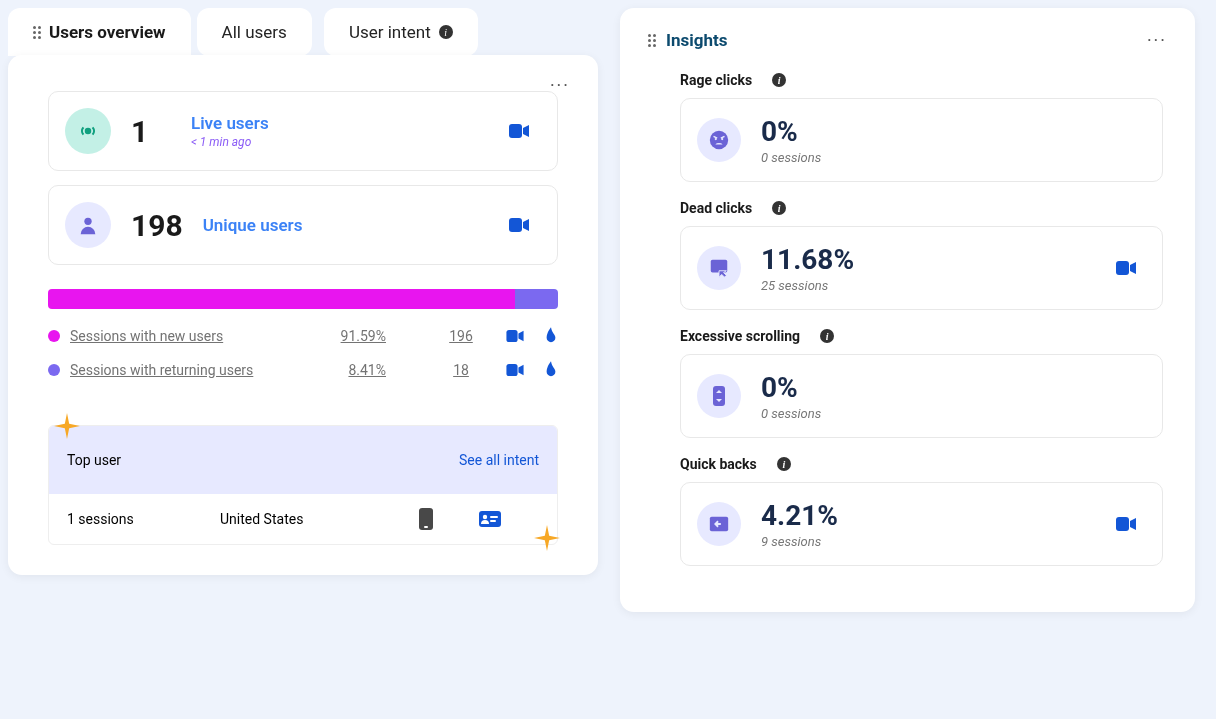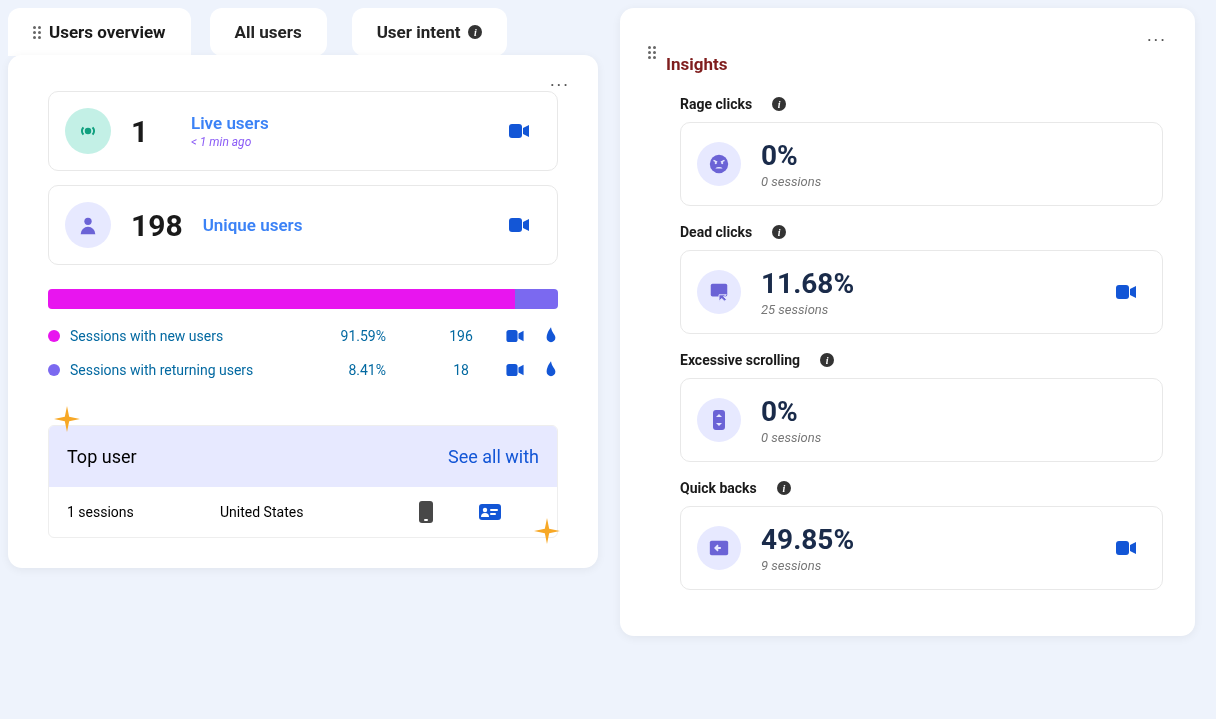--- a/index.html
+++ b/index.html
@@ -19,34 +19,33 @@
       display: flex;
       gap: 22px;
       align-items: flex-start;
     }
     
     .left {
       width: 590px;
     }
     .tabs {
       display: flex;
-      gap: 13px;
+      gap: 0;
     }
     .tab {
       background: #fff;
       border-radius: 12px 12px 0 0;
       padding: 13px 24px;
       font-size: 17px;
       color: #242424;
       display: flex;
       align-items: center;
       gap: 8px;
       cursor: pointer;
       border: 1px solid transparent;
-      font-weight: bold;
     }
     .tab.inactive {
       background: #fff;
       margin-right: 6px;
       border-radius: 12px;
       margin-left: 6px;
     }
     .tab.active {
       font-weight: 700;
       color: #1a1a1a;
@@ -143,22 +142,23 @@
       overflow: hidden;
       margin: 24px 0 18px;
     }
     .seg1 { background: #e815ef; }
     .seg2 { background: #7b69f0; }
     .legend-row {
       display: flex;
       align-items: center;
       gap: 10px;
       font-size: 14px;
-      color: #0369a1;
+      color: #737373;
       margin-bottom: 16px;
+      text-decoration: underline;
     }
     .legend-dot {
       width: 12px;
       height: 12px;
       border-radius: 50%;
       flex-shrink: 0;
     }
     .legend-label { flex: 1; }
     .legend-pct { width: 60px; text-align: right; }
     .legend-cnt { width: 34px; text-align: center; margin-left: 48px; }
@@ -176,22 +176,22 @@
       border-radius: 6px;
       overflow: hidden;
       margin-top: 46px;
       border: 1px solid #eee;
     }
     .top-user-head {
       background: #e7e9ff;
       display: flex;
       justify-content: space-between;
       align-items: center;
-      padding: 20px 18px;
-      font-size: 18px;
+      padding: 26px 18px;
+      font-size: 14px;
     }
     .top-user-head .see-all { color: #1356d6; cursor: pointer; }
     .top-user-row {
       display: grid;
       grid-template-columns: 1fr 1.3fr 60px 60px;
       align-items: center;
       padding: 14px 18px;
       font-size: 14px;
     }
     .phone-ico { color: #484848; text-align: center; }
@@ -206,21 +206,21 @@
       box-shadow: 0 2px 10px rgba(0,0,0,0.06);
       padding: 20px 32px 28px 24px;
       position: relative;
     }
     .insights-head {
       display: flex;
       align-items: center;
       gap: 10px;
       padding: 2px 0 12px 4px;
     }
-    .insights-head h2 { font-size: 17px; font-weight: 700; color: #7f1d1d; margin-top: 24px; }
+    .insights-head h2 { font-size: 17px; font-weight: 700; color: #0c4a6e; }
     .right-card .more-dots { top: 22px; }
     .metric {
       margin: 10px 0 0 36px;
     }
     .metric-title {
       display: flex;
       align-items: center;
       gap: 20px;
       font-size: 14px;
       font-weight: 700;
@@ -376,21 +376,21 @@
       </span>
       <span class="sparkle br">
         <svg width="26" height="26" viewBox="0 0 24 24" fill="#f7a826">
             <path d="M12 0 L14 10 L24 12 L14 14 L12 24 L10 14 L0 12 L10 10 Z"></path>
           </svg>
       </span>
 
       <div class="top-user">
         <div class="top-user-head">
           <span>Top user</span>
-          <span class="see-all">See all with</span>
+          <span class="see-all">See all intent</span>
         </div>
         <div class="top-user-row">
           <span>1 sessions</span>
           <span>United States</span>
           <span class="phone-ico">
             <svg width="14" height="22" viewBox="0 0 14 22" fill="#484848">
                 <rect x="0" y="0" width="14" height="22" rx="3"></rect>
                 <rect x="5" y="18" width="4" height="2" rx="1" fill="#fff"></rect>
               </svg>
           </span>
@@ -499,21 +499,21 @@
           <span class="info-dot">i</span>
         </div>
         <div class="metric-box">
           <div class="m-icon">
             <svg width="22" height="20" viewBox="0 0 24 20" fill="#6b63d6">
                 <rect x="2" y="2" width="20" height="16" rx="2"></rect>
                 <path d="M14 10 L9 10 M11 7 L8 10 L11 13" stroke="#e7e9ff" stroke-width="2" fill="none"></path>
               </svg>
           </div>
           <div class="m-val-group">
-            <div class="m-value">49.85%</div>
+            <div class="m-value">4.21%</div>
             <div class="m-sub">9 sessions</div>
           </div>
           <span class="cam-icon">
             <svg width="20" height="14" viewBox="0 0 20 14" fill="#1356d6">
                 <rect x="0" y="0" width="13" height="14" rx="3"></rect>
                 <path d="M14 4 L20 1 V13 L14 10 Z"></path>
               </svg>
           </span>
         </div>
       </div>

